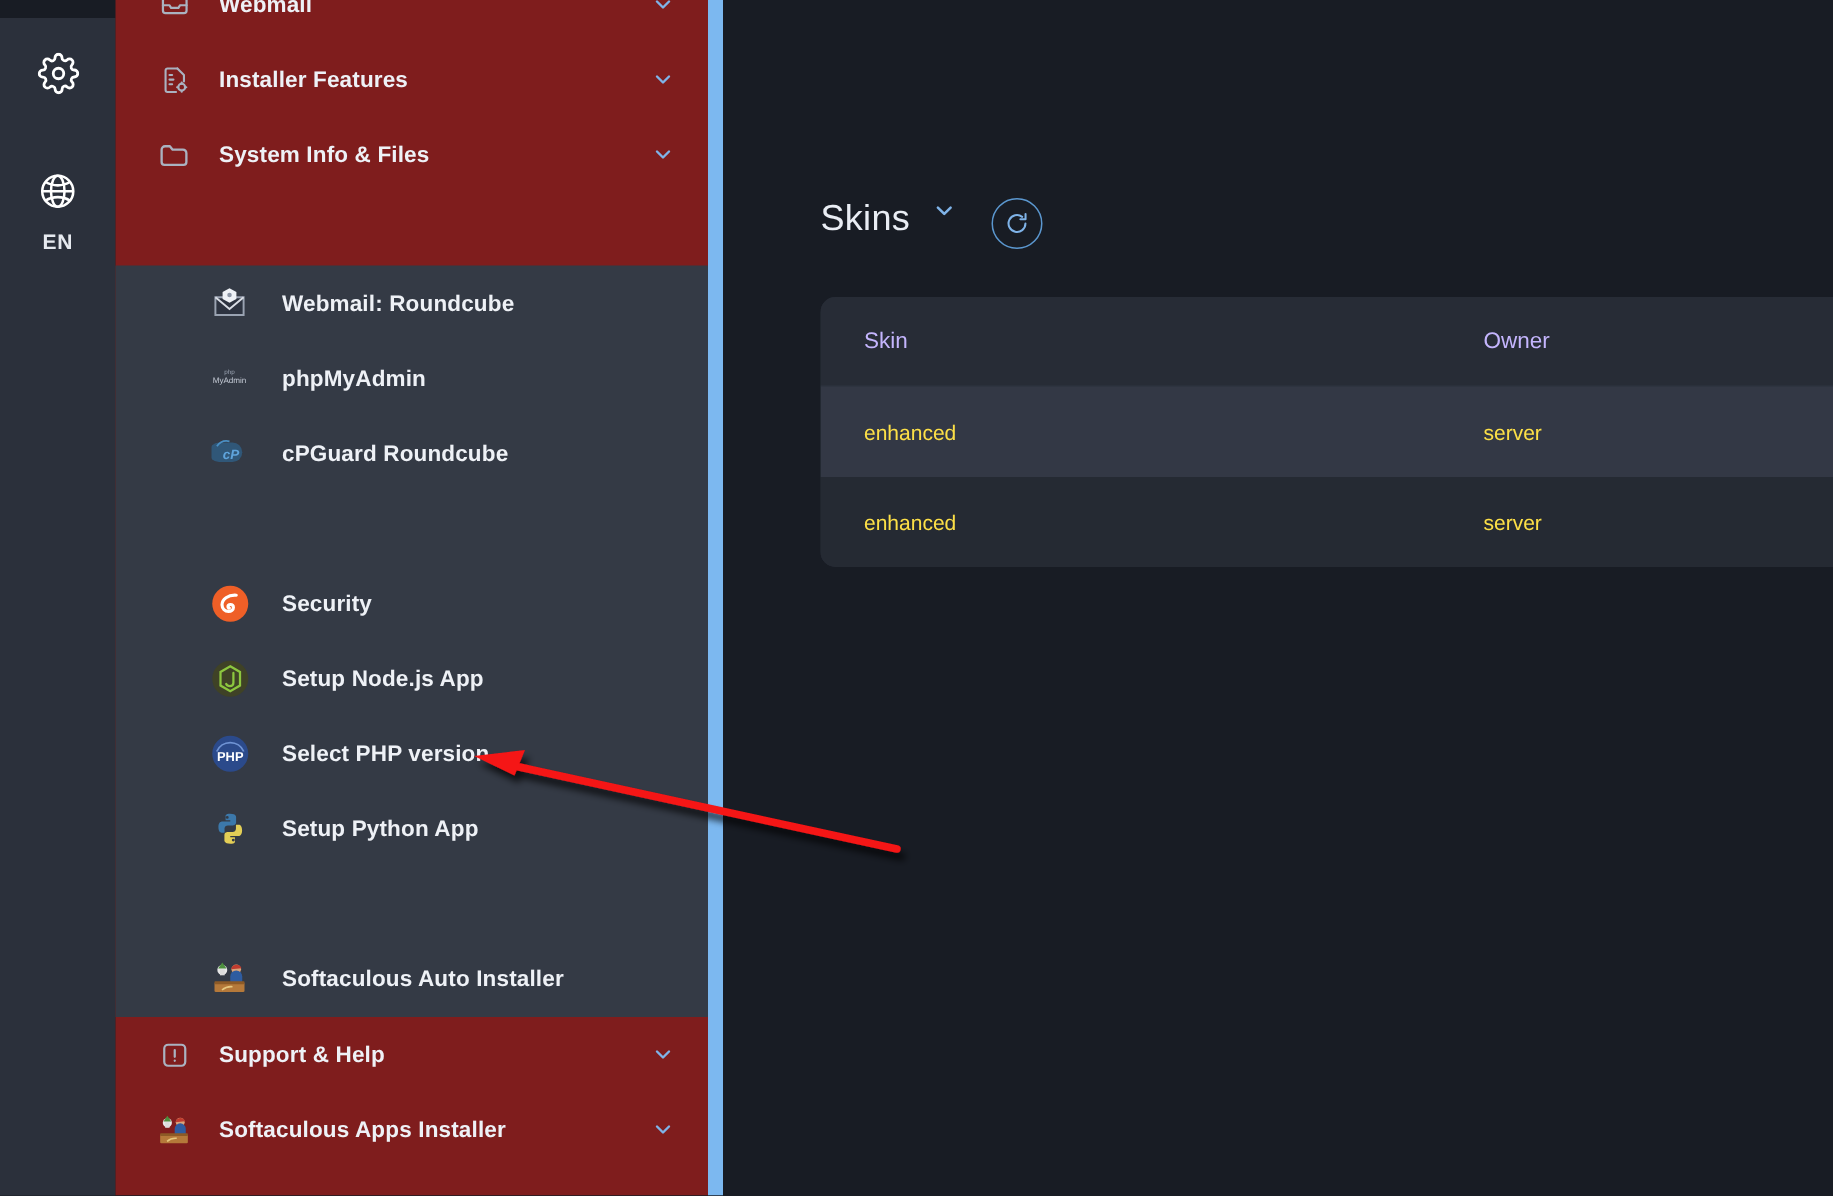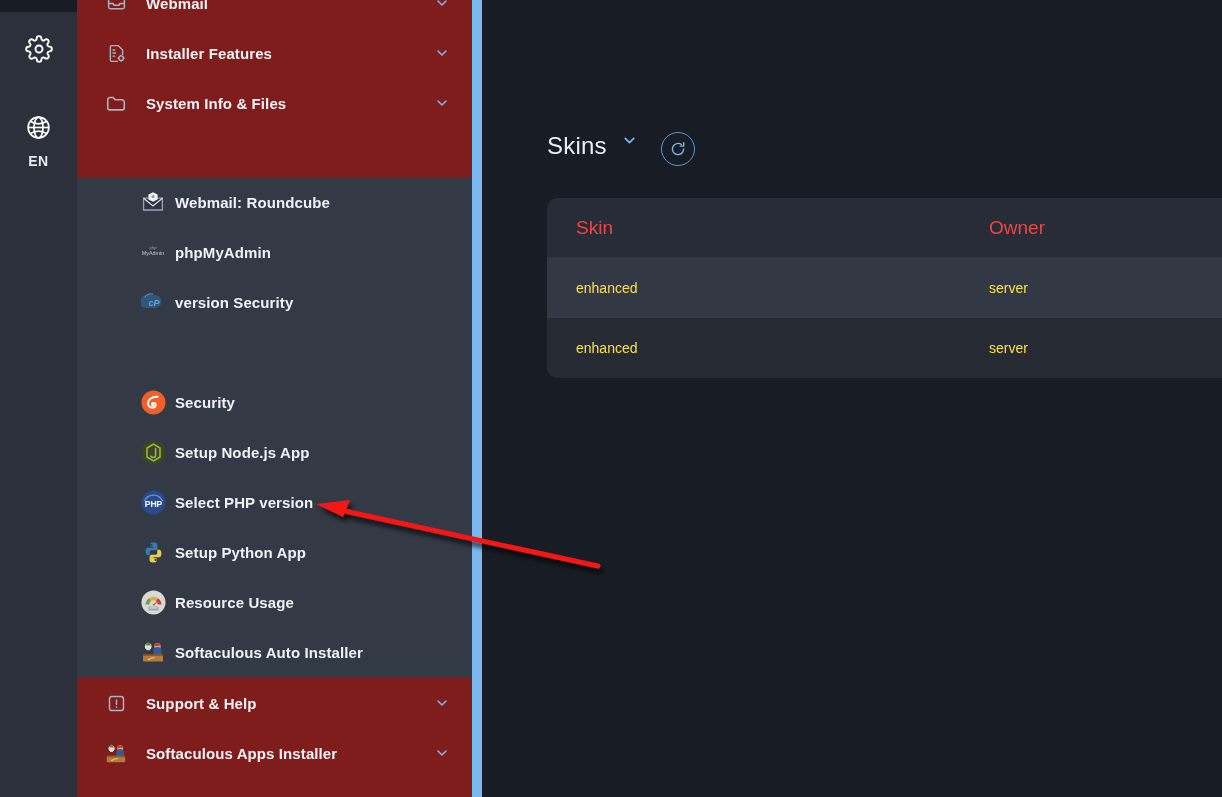--- a/index.html
+++ b/index.html
@@ -117,21 +117,21 @@
   .sub-item .s-icon {
     width: 26px;
     height: 26px;
     flex: 0 0 26px;
     display: flex;
     align-items: center;
     justify-content: center;
     overflow: hidden;
   }
   .sub-item .s-label {
-    margin-left: 9px;
+    margin-left: 22px;
     color: #eef1f6;
     font-size: 15px;
     font-weight: 700;
     letter-spacing: 0.1px;
     white-space: nowrap;
   }
 
   
   .blue-bar {
     position: absolute;
@@ -198,22 +198,22 @@
   }
   .t-head {
     background: #272c36;
     border-bottom: 1px solid #2e3440;
   }
   .t-row.odd { background: #333845; }
   .t-row.even { background: #252a33; }
   .t-c1 { width: 413px; flex: 0 0 413px; }
   .t-c2 { flex: 1 1 auto; }
   .t-head .t-c1, .t-head .t-c2 {
-    color: #ef4444;
-    font-size: 19px;
+    color: #c4b5fd;
+    font-size: 15px;
     font-weight: 400;
   }
   .t-row:not(.t-head) .t-c1,
   .t-row:not(.t-head) .t-c2 {
     color: #fde047;
     font-size: 14px;
     font-weight: 400;
   }
 
   
@@ -329,21 +329,21 @@
       </div>
 
       <div class="sub-item" style="top:100px">
         <span class="s-icon">
           <svg width="25" height="25" viewBox="0 0 25 25">
             <path d="M5 5 h9 a6.5 6.5 0 0 1 0 13 h-9 a6 6 0 0 1 0 -13 z" fill="#2e6fa3" opacity="0.55"></path>
             <path d="M3.6 7.5 A8 8 0 0 1 12 4.2" fill="none" stroke="#4a8fc4" stroke-width="1.2"></path>
             <text x="13" y="16" font-family="Liberation Sans, sans-serif" font-size="9" font-style="italic" font-weight="bold" fill="#5fa4dc" text-anchor="middle">cP</text>
           </svg>
         </span>
-        <span class="s-label">version Security</span>
+        <span class="s-label">cPGuard Roundcube</span>
       </div>
 
 
       <div class="sub-item" style="top:200px">
         <span class="s-icon">
           <svg width="25" height="25" viewBox="0 0 25 25">
             <circle cx="12.5" cy="12.5" r="12" fill="#ef5f27"></circle>
             <path d="M16.5 6.8 C 11 6.4 7 9.6 7 13.2 c0 2.6 2 4.4 4.3 4.4 c2 0 3.3-1.2 3.3-2.6 c0-1.2-.9-2-2-2
                      c-.9 0-1.6.5-1.6 1.3 c0 .6.4 1 .95 1" fill="none" stroke="#ffffff" stroke-width="2.1" stroke-linecap="round"></path>
           </svg>
@@ -380,35 +380,20 @@
                      h1.8 v-2.6 s-.1-2.3 2.2-2.3 h3.3 s2.2 .04 2.2-2.1 V4.8 s.3-2.3-4-2.3 z
                      M10.5 4 a.95 .95 0 1 1 0 1.9 a.95 .95 0 0 1 0-1.9 z" fill="#3c78aa"></path>
             <path d="M12.6 22.5 c3.2 0 3-1.4 3-1.4 v-2.9 h-3.1 v-.9 h5.3 s2.6 .3 2.6-3.7 c0-4-2.3-3.8-2.3-3.8
                      h-1.8 v2.6 s.1 2.3-2.2 2.3 H10.8 s-2.2-.04-2.2 2.1 v3.4 s-.3 2.3 4 2.3 z
                      M14.5 21 a.95 .95 0 1 1 0-1.9 a.95 .95 0 0 1 0 1.9 z" fill="#e3ce56"></path>
           </svg>
         </span>
         <span class="s-label">Setup Python App</span>
       </div>
 
-      <div class="sub-item" style="top:400px">
-        <span class="s-icon">
-          <svg width="25" height="25" viewBox="0 0 25 25">
-            <circle cx="12.5" cy="12.5" r="12" fill="#d8d9d4"></circle>
-            <path d="M4.5 14.5 A8 8 0 0 1 8 8.3 L10 11 A4.6 4.6 0 0 0 8.3 14.5 Z" fill="#6e9e4e"></path>
-            <path d="M8 8.3 A8 8 0 0 1 17 8.3 L15 11 A4.6 4.6 0 0 0 10 11 Z" fill="#e0a93b"></path>
-            <path d="M17 8.3 A8 8 0 0 1 20.5 14.5 L16.7 14.5 A4.6 4.6 0 0 0 15 11 Z" fill="#c8423a"></path>
-            <path d="M11.6 14.9 L17.5 10.2 L13 15.6 Z" fill="#b03a32"></path>
-            <rect x="7.5" y="16.4" width="10" height="4" rx="1" fill="#9ea3a9"></rect>
-            <rect x="8.5" y="17.2" width="8" height="0.7" fill="#d8d9d4"></rect>
-            <rect x="8.5" y="18.4" width="8" height="0.7" fill="#d8d9d4"></rect>
-          </svg>
-        </span>
-        <span class="s-label">Resource Usage</span>
-      </div>
 
       <div class="sub-item" style="top:450px">
         <span class="s-icon">
           <svg width="26" height="26" viewBox="0 0 26 26">
             <circle cx="8.2" cy="7.6" r="3.3" fill="#e8e8e8"></circle>
             <path d="M5.4 6.6 L8.2 2.6 L11 6.6 Z" fill="#4c8f3d"></path>
             <rect x="6.6" y="7.2" width="3.2" height="4" fill="#dcdcdc"></rect>
             <circle cx="17.5" cy="7.2" r="3.2" fill="#d9a47a"></circle>
             <path d="M14.1 7.2 a3.6 3.6 0 0 1 6.9 -.7 z" fill="#c13b2e"></path>
             <path d="M13.5 16 h8 v-4 a4 4 0 0 0 -8 0 z" fill="#2f5ca0"></path>

